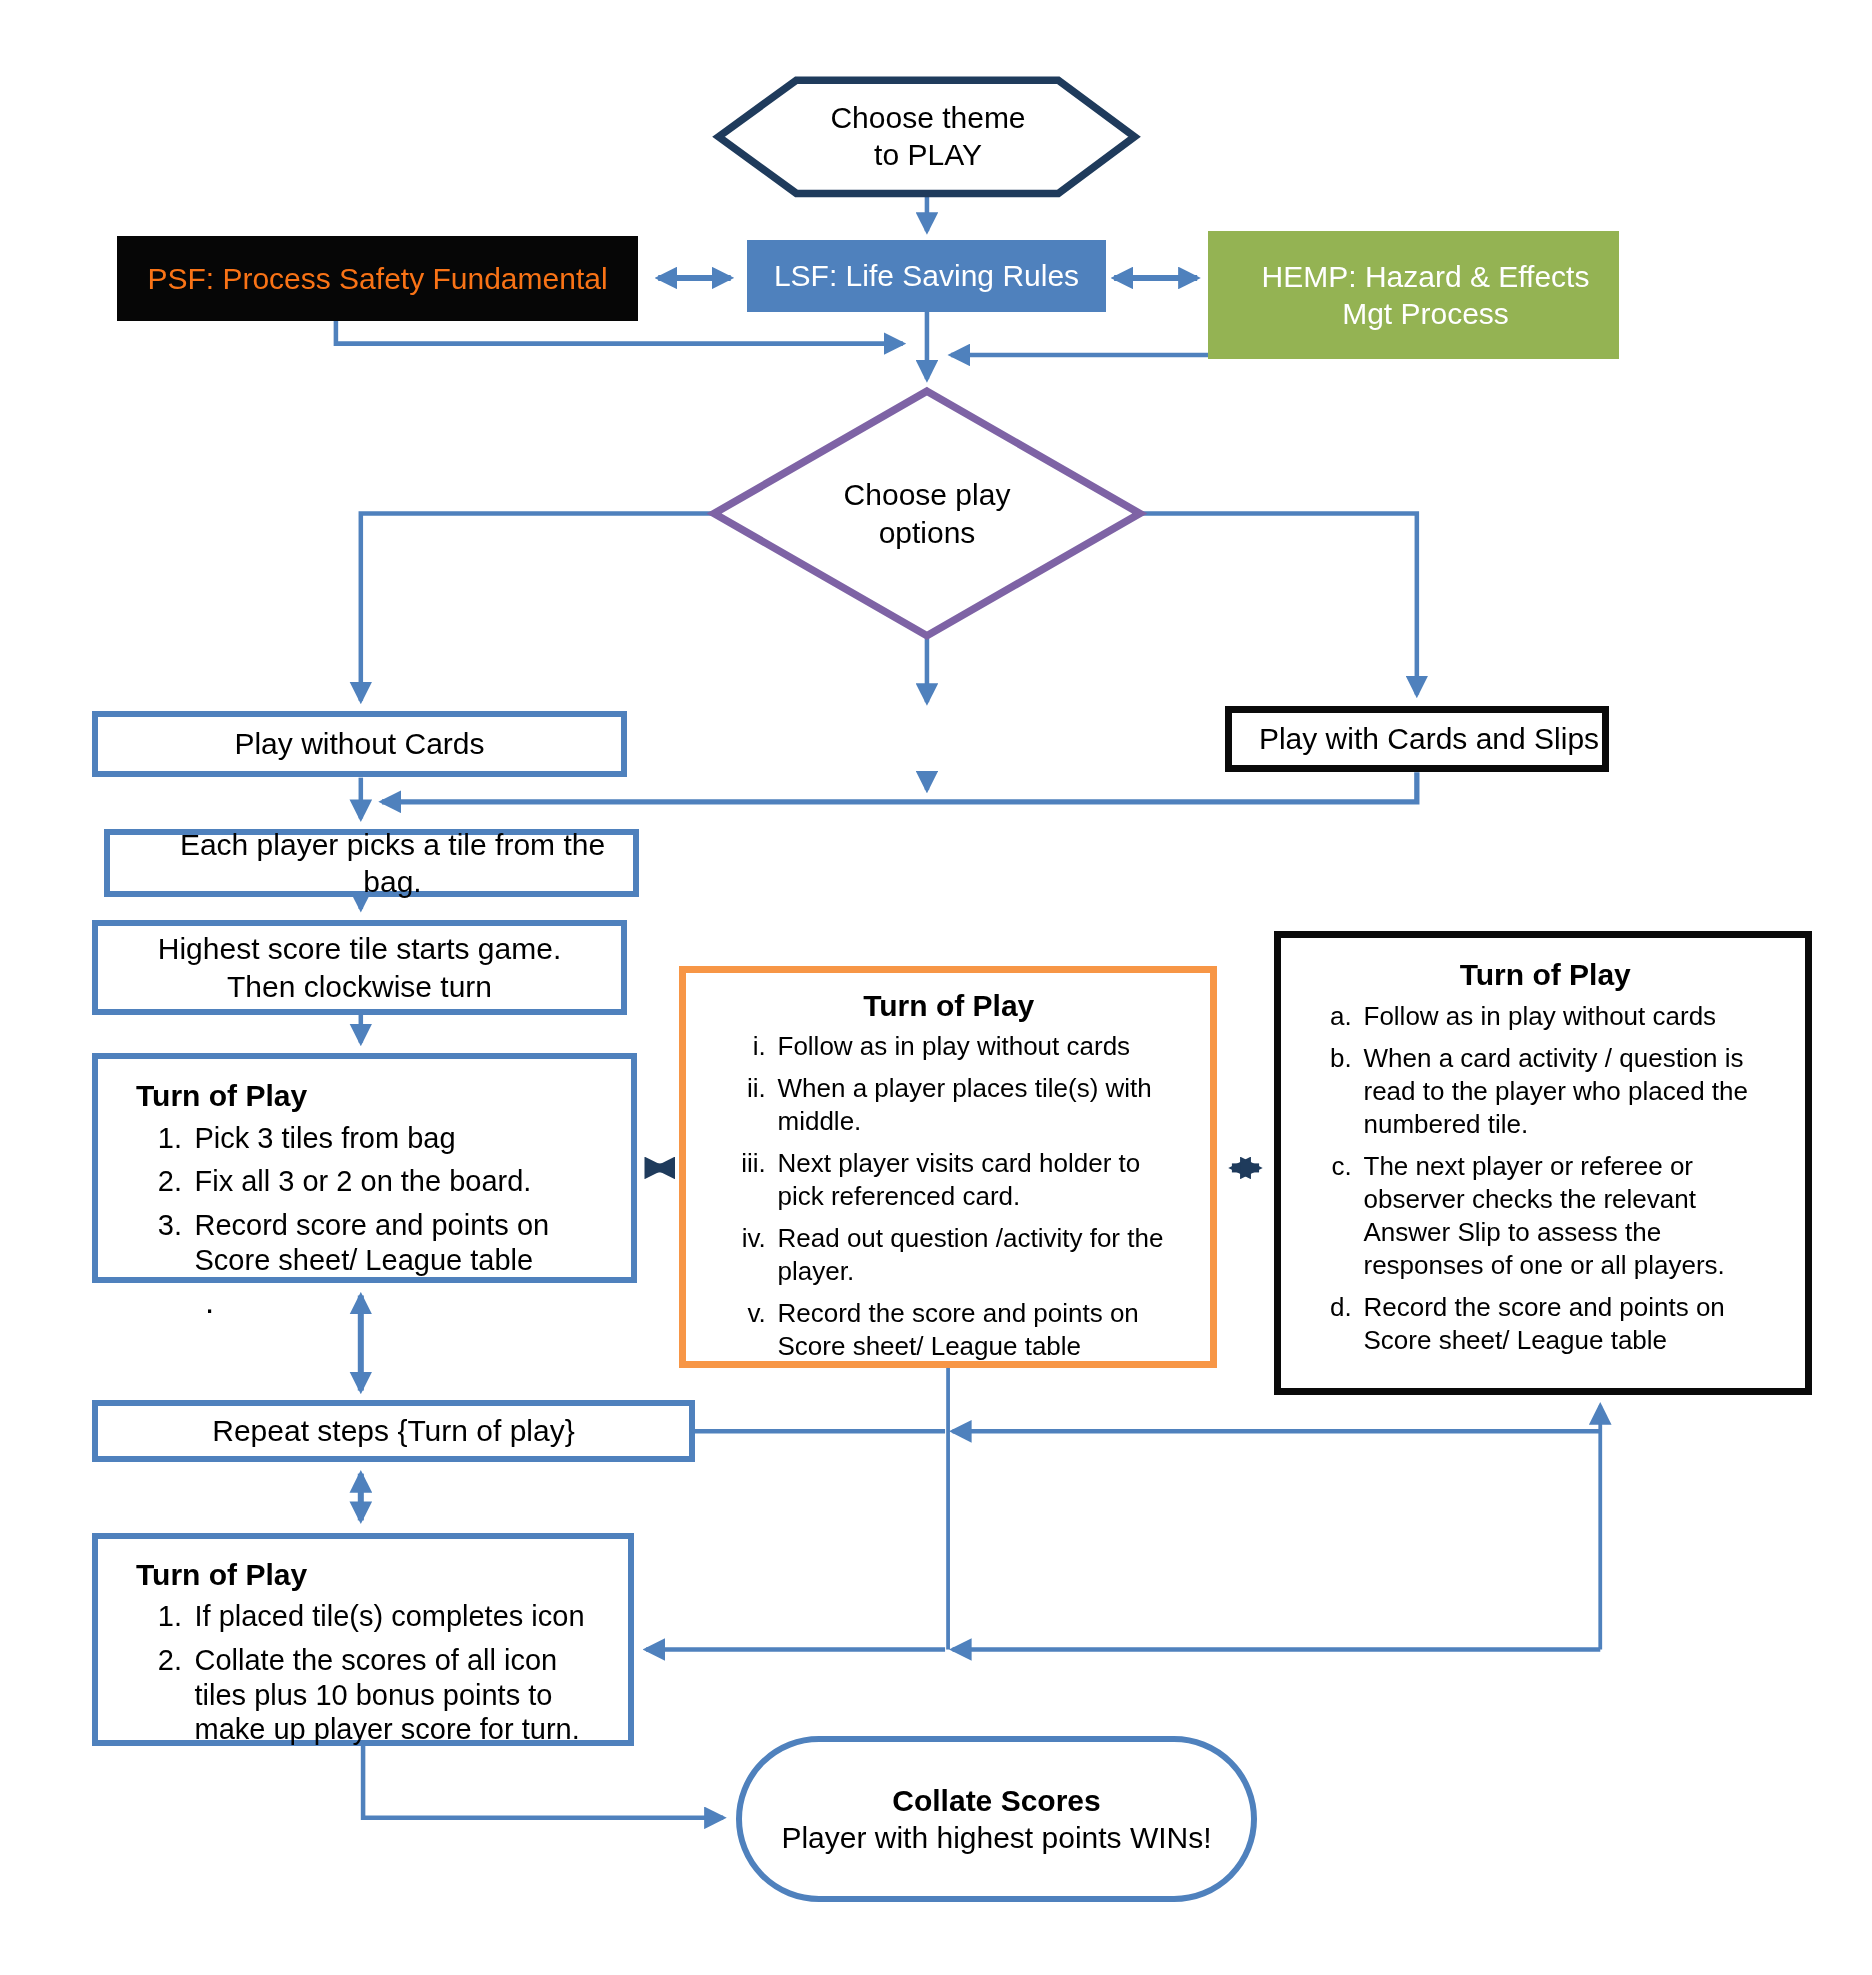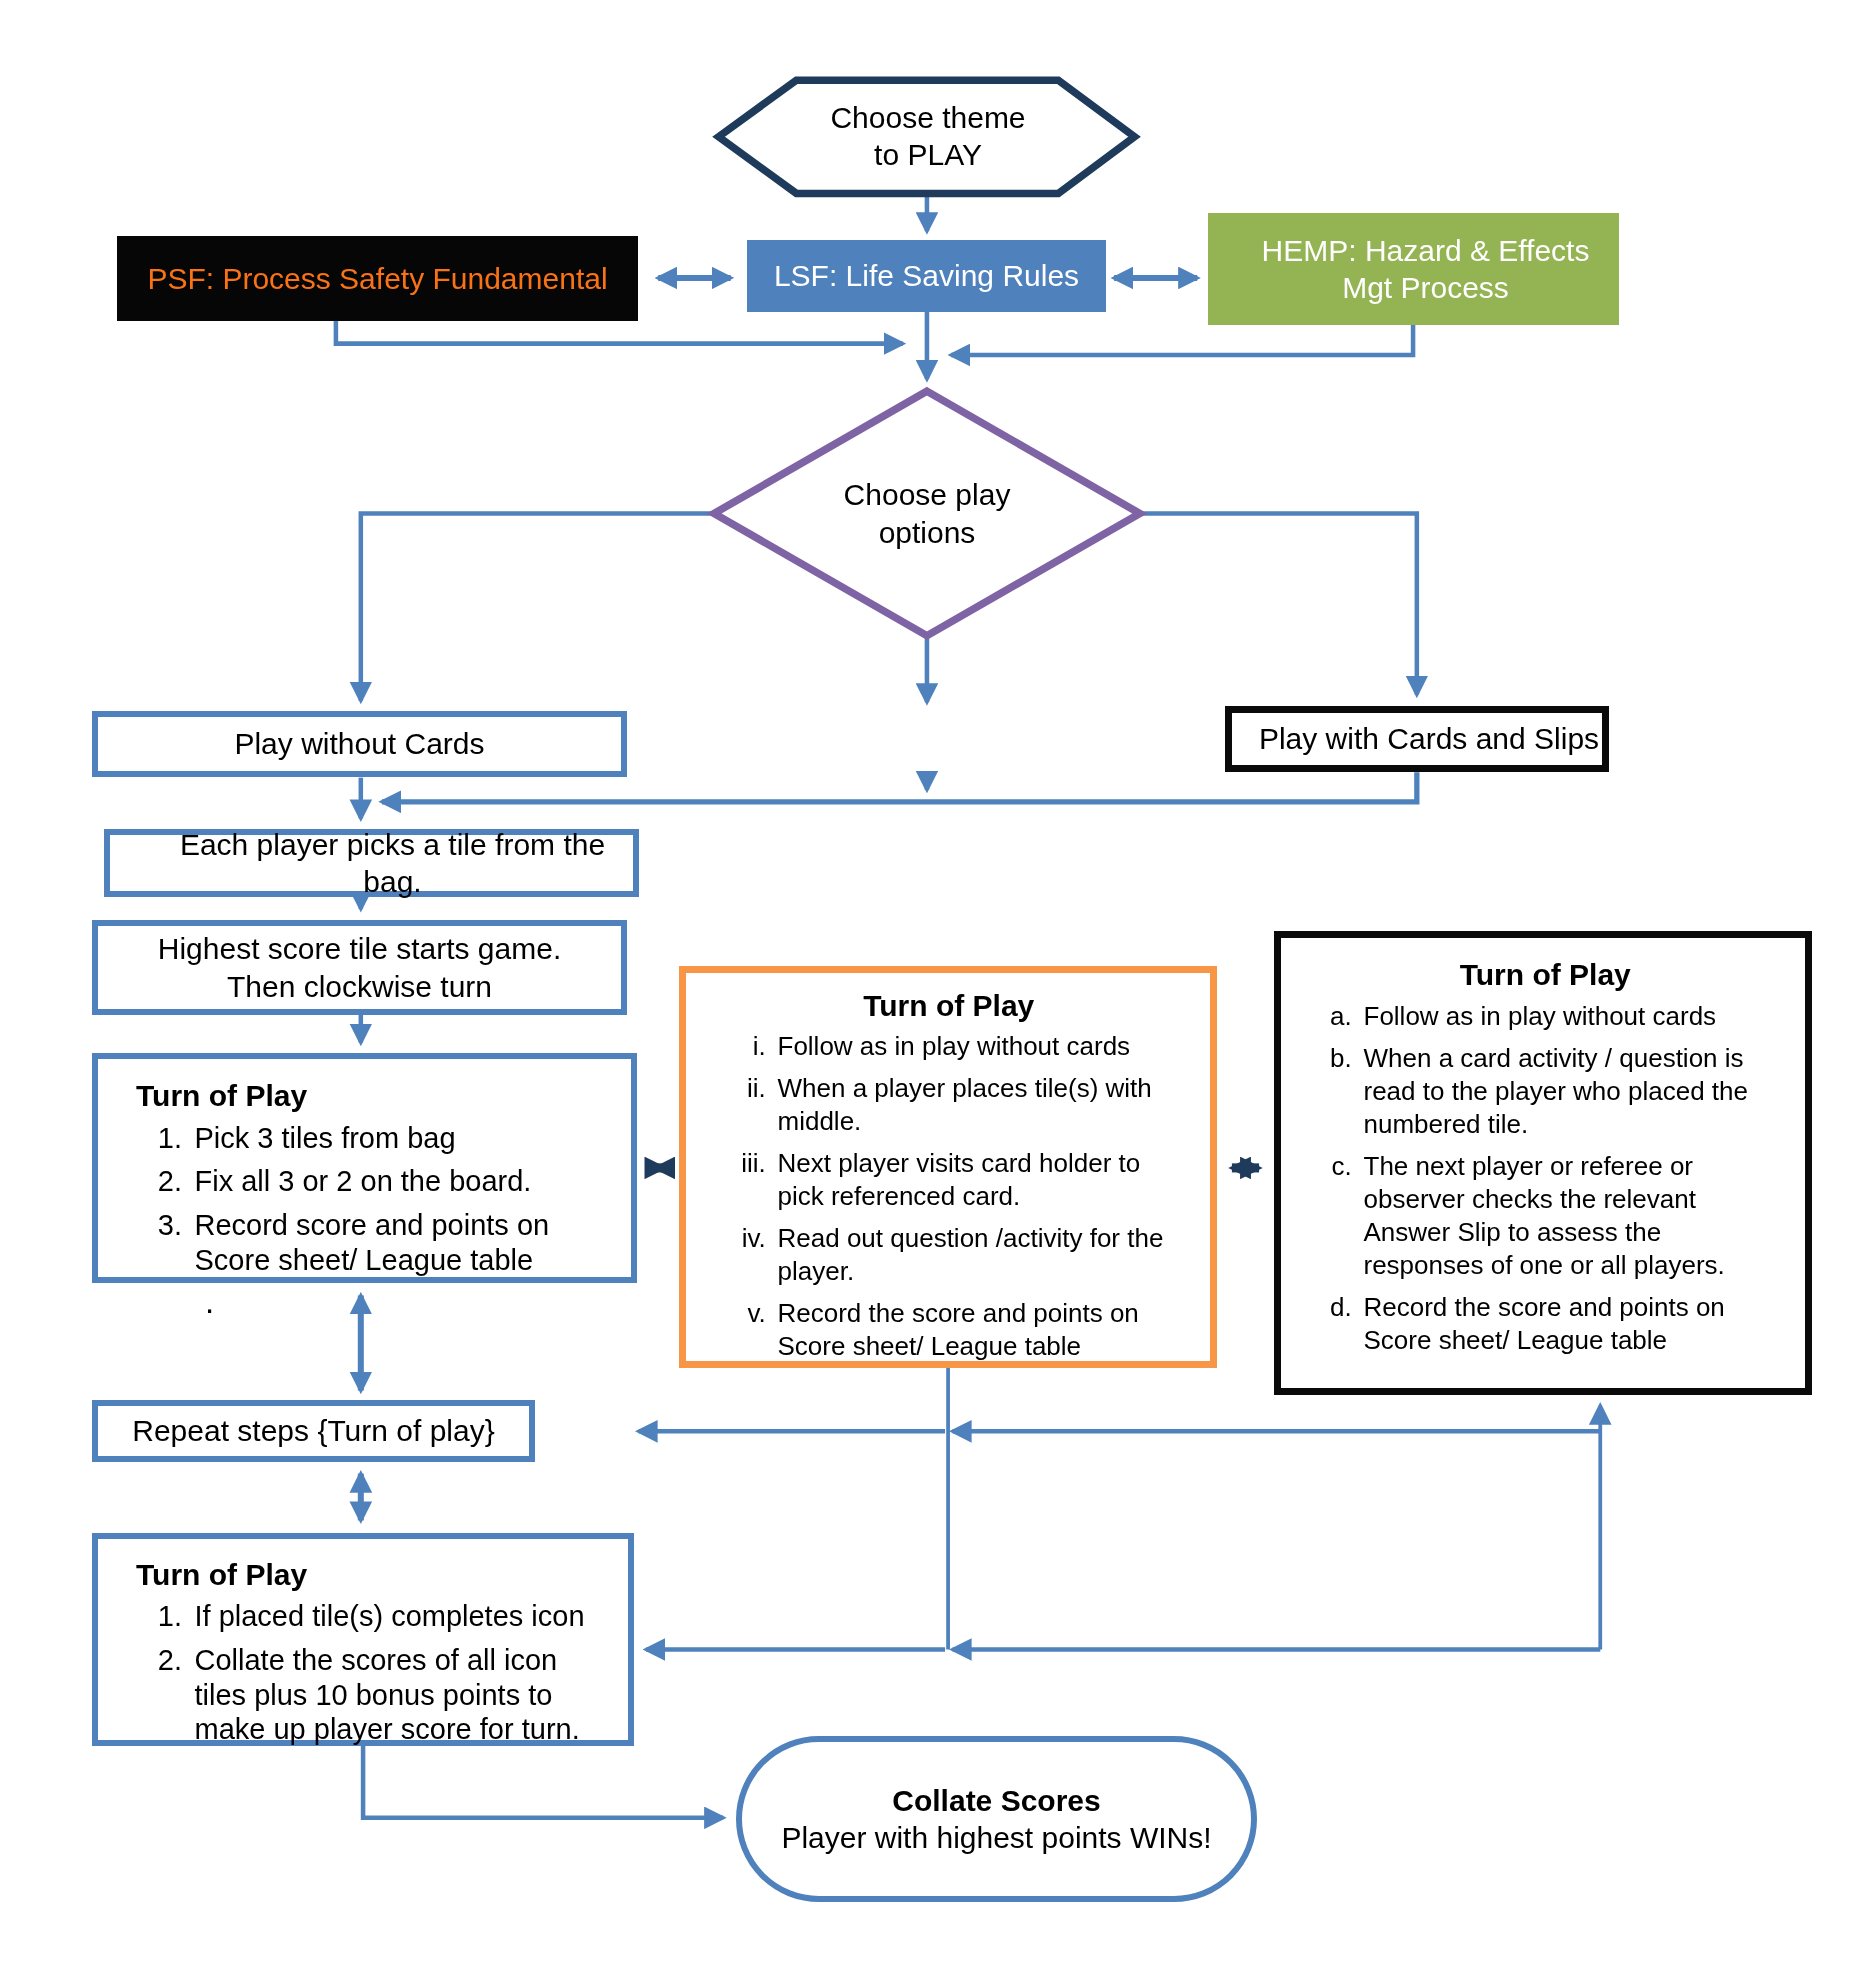--- a/index.html
+++ b/index.html
@@ -81,21 +81,21 @@
   </div>
 
   <div class="node center t40 fill-black" style="left:117px;top:236px;width:521px;height:85px;">
     <span>PSF: Process Safety Fundamental</span>
   </div>
 
   <div class="node center t40 fill-blue" style="left:747px;top:240px;width:359px;height:72px;">
     <span>LSF: Life Saving Rules</span>
   </div>
 
-  <div class="node col t40 fill-green" style="left:1208px;top:213px;width:411px;height:112px;padding-left:24px;">
+  <div class="node col t40 fill-green" style="left:1208px;top:231px;width:411px;height:128px;padding-left:24px;">
     <div>HEMP: Hazard &amp; Effects</div>
     <div>Mgt Process</div>
   </div>
 
   <div class="node col t40" style="left:776px;top:451px;width:302px;height:125px;">
     <div>Choose play</div>
     <div>options</div>
   </div>
 
   <div class="node center t40 b-blue" style="left:92px;top:711px;width:535px;height:66px;">
@@ -139,21 +139,21 @@
   <div class="node listbox b-black" style="left:1274px;top:931px;width:538px;height:464px;padding:18px 19.6px 6px 24px;">
     <div class="title title-center">Turn of Play</div>
     <ol class="alp small">
       <li>Follow as in play without cards</li>
       <li>When a card activity / question is read to the player who placed the numbered tile.</li>
       <li>The next player or referee or observer checks the relevant Answer Slip to assess the responses of one or all players.</li>
       <li>Record the score and points on Score sheet/ League table</li>
     </ol>
   </div>
 
-  <div class="node center t40 b-blue" style="left:92px;top:1400px;width:443px;height:62px;">
+  <div class="node center t40 b-blue" style="left:92px;top:1400px;width:603px;height:62px;">
     <span>Repeat steps {Turn of play}</span>
   </div>
 
   <div class="node listbox b-blue" style="left:92px;top:1533px;width:542px;height:213px;padding:16.6px 19.6px 6px 38px;">
     <div class="title title-left">Turn of Play</div>
     <ol class="dec">
       <li>If placed tile(s) completes icon</li>
       <li>Collate the scores of all icon tiles plus 10 bonus points to make up player score for turn.</li>
     </ol>
   </div>

